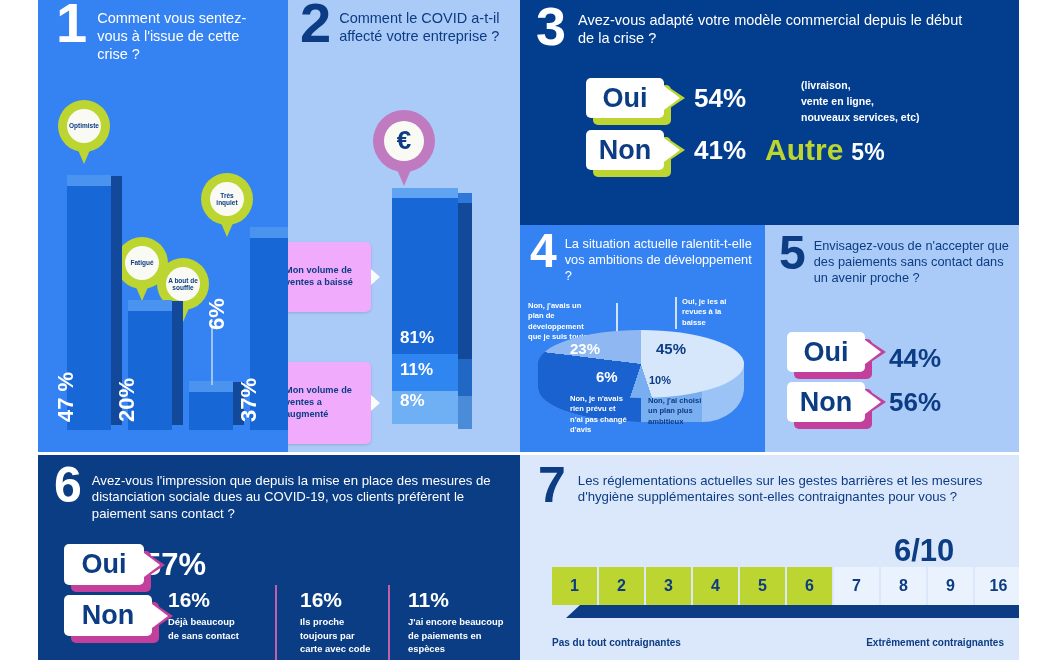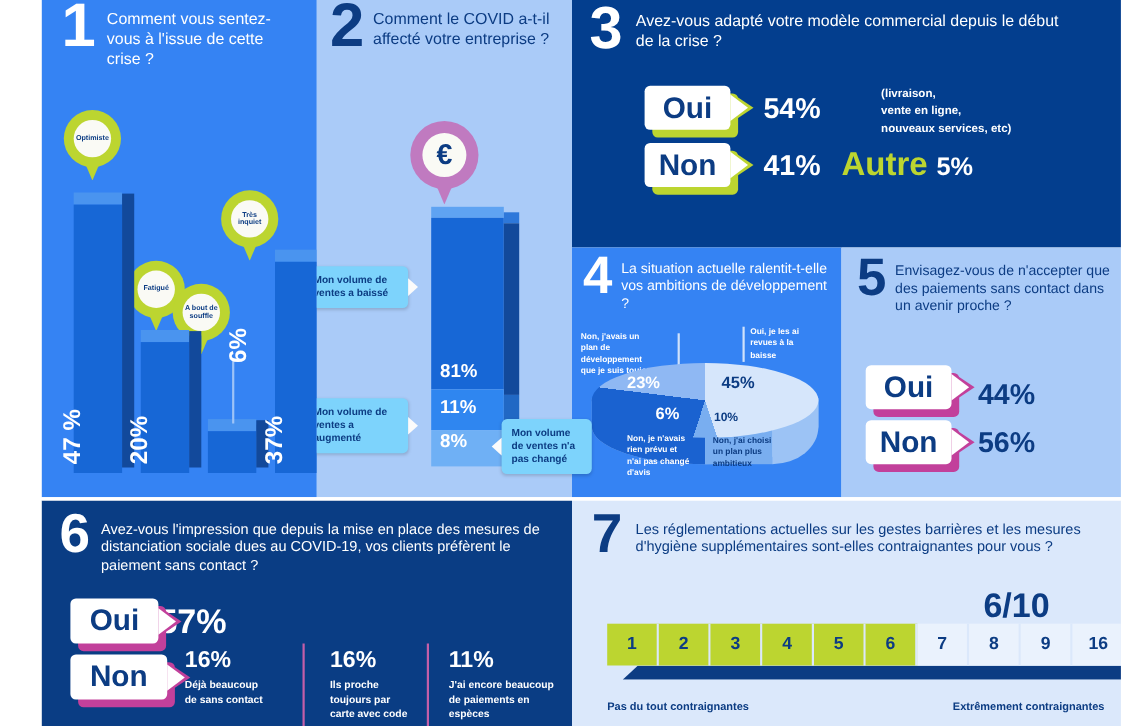--- a/index.html
+++ b/index.html
@@ -62,21 +62,21 @@
   .pin.euro .inner { left:11px; top:11px; width:40px; height:40px; font-size:26px; }
 
   
   .stack { position:absolute; }
   .seg { position:absolute; left:0; width:100%; }
   .segside { position:absolute; right:-14px; width:14px; }
   .stacklbl {
     position:absolute; left:8px; color:#fff; font-weight:bold; font-size:17px;
   }
   .callout {
-    position:absolute; background:#7dd3fc; border-radius:5px; padding:7px 9px;
+    position:absolute; background:#f0abfc; border-radius:5px; padding:23px 9px;
     color:#0c3c83; font-weight:bold; font-size:9.2px; line-height:1.3;
     box-shadow:0 1px 3px rgba(0,0,0,.16);
   }
   .callout .pt {
     position:absolute; width:0; height:0;
   }
   .callout.right .pt { right:-9px; top:50%; margin-top:-8px;
     border-top:8px solid transparent; border-bottom:8px solid transparent; border-left:9px solid #fbfbfb; }
   .callout.left  .pt { left:-9px; top:50%; margin-top:-8px;
     border-top:8px solid transparent; border-bottom:8px solid transparent; border-right:9px solid #fbfbfb; }
@@ -231,24 +231,20 @@
     <div class="callout right" style="left:-12px; top:242px; width:95px;">
       <span>Mon volume de ventes a baissé</span>
       <span class="pt"></span>
     </div>
     <div class="callout right" style="left:-12px; top:362px; width:95px;">
       <span>Mon volume de ventes a augmenté</span>
       <span class="pt"></span>
     </div>
   </div>
 
-  <div class="callout left" style="position:absolute; left:456px; top:381px; width:82px; z-index:20;">
-    <span>Mon volume de ventes n'a pas changé</span>
-    <span class="pt"></span>
-  </div>
 
   <div class="panel" id="p3">
     <div class="hdr light" style="left:16px; top:8px; width:440px;">
       <div class="num" style="font-size:54px; margin-right:14px; margin-top:-4px;">3</div>
       <div class="qtext" style="font-size:14.5px; padding-top:4px;">Avez-vous adapté votre modèle commercial depuis le début de la crise ?</div>
     </div>
 
     <div class="chiprow" style="left:66px; top:78px;">
       <div class="chip" style="width:78px; height:40px;">
         <div class="shadow" style="background:#bcd530;"></div>

